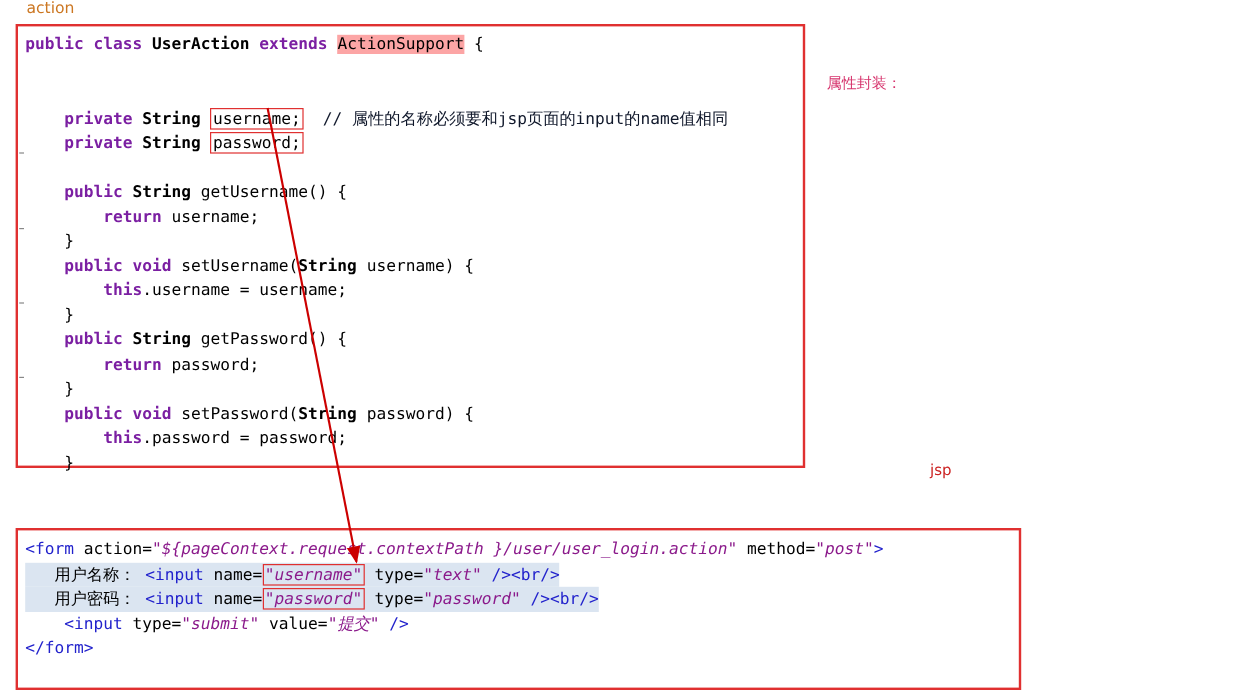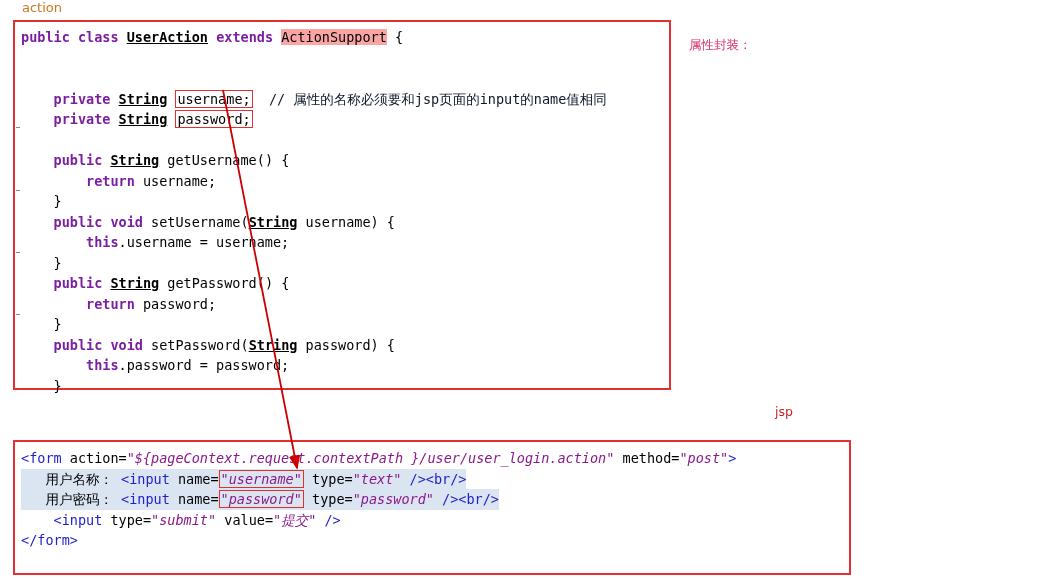--- a/index.html
+++ b/index.html
@@ -39,21 +39,21 @@
     border: 2px solid #e03030;
     box-sizing: border-box;
     background: #ffffff;
   }
   #action-code {
     position: absolute;
     left: 6px;
     top: 5px;
   }
   .kw { color: #7b1fa2; font-weight: bold; margin-top: 28px; }
-  .cls { color: #000000; font-weight: bold; text-decoration: underline; }
+  .cls { color: #000000; font-weight: bold; }
   .highlight-bg { background: #fca5a5; }
   .comment { color: #0f172a; }
   .field-box {
     border: 1px solid #e03030;
     padding: 0 1px;
   }
   
   .gutter-mark {
     position: absolute;
     left: 1px;
@@ -64,26 +64,26 @@
   
   #annotation {
     position: absolute;
     left: 689px;
     top: 32px;
     width: 345px;
     color: #d6336c;
     font-size: 12.5px;
     line-height: 26px;
   }
-  #annotation .ann-line { white-space: nowrap; }
+  #annotation .ann-line { white-space: nowrap; margin-top: 24px; }
   
   #jsp-label {
     position: absolute;
     left: 775px;
-    top: 404px;
+    top: 384px;
     font-size: 12.5px;
     color: #cc2222;
   }
   
   #jsp-box {
     position: absolute;
     left: 13px;
     top: 440px;
     width: 838px;
     height: 135px;

